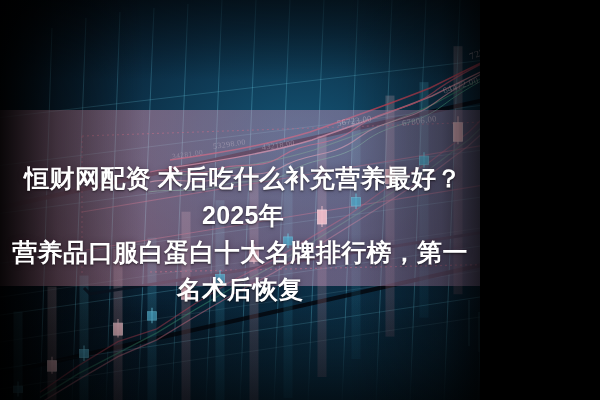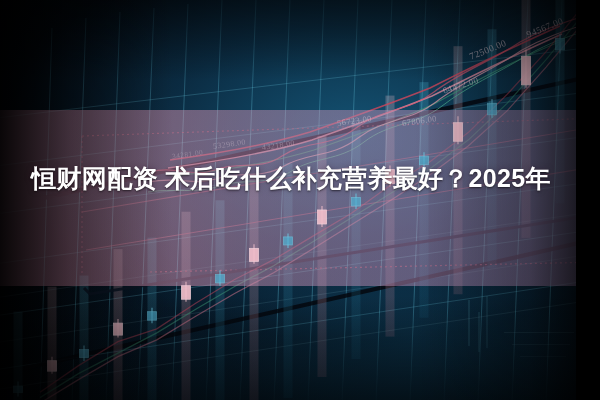--- a/index.html
+++ b/index.html
@@ -3,21 +3,21 @@
 <meta charset="utf-8">
 <title>Financial Chart Banner</title>
 <style>
   html, body {
     margin: 0;
     padding: 0;
     background: #000;
   }
   #stage {
     position: relative;
-    width: 576px;
+    width: 480px;
     height: 400px;
     overflow: hidden;
     font-family: "Liberation Sans", sans-serif;
     background: #0f766e;
   }
 
   
   .layer {
     position: absolute;
     inset: 0;
@@ -290,15 +290,16 @@
       <div class="pricetag" style="left: 402px; top: 118px; font-size: 8.5px; opacity: 0.5; color: rgb(216, 200, 212); transform: rotate(-8deg);">67806.00</div>
       <div class="pricetag" style="left: 213px; top: 142px; font-size: 8px; opacity: 0.38; color: rgb(216, 200, 212); transform: rotate(-8deg);">53298.00</div>
       <div class="pricetag" style="left: 262px; top: 143px; font-size: 8px; opacity: 0.38; color: rgb(216, 200, 212); transform: rotate(-8deg);">43218.00</div>
       <div class="pricetag" style="left: 172px; top: 152px; font-size: 7.5px; opacity: 0.32; color: rgb(216, 200, 212); transform: rotate(-8deg);">34281.00</div>
     </div>
 
   <div class="layer" id="bg-vignette"></div>
 
   <div id="headline">
     <span class="hl-line l1">恒财网配资 术后吃什么补充营养最好？2025年</span>
+    <span class="hl-line l2">营养品口服白蛋白十大名牌排行榜，第一名术后恢复</span>
   </div>
 
 </div>
 
 </body></html>

